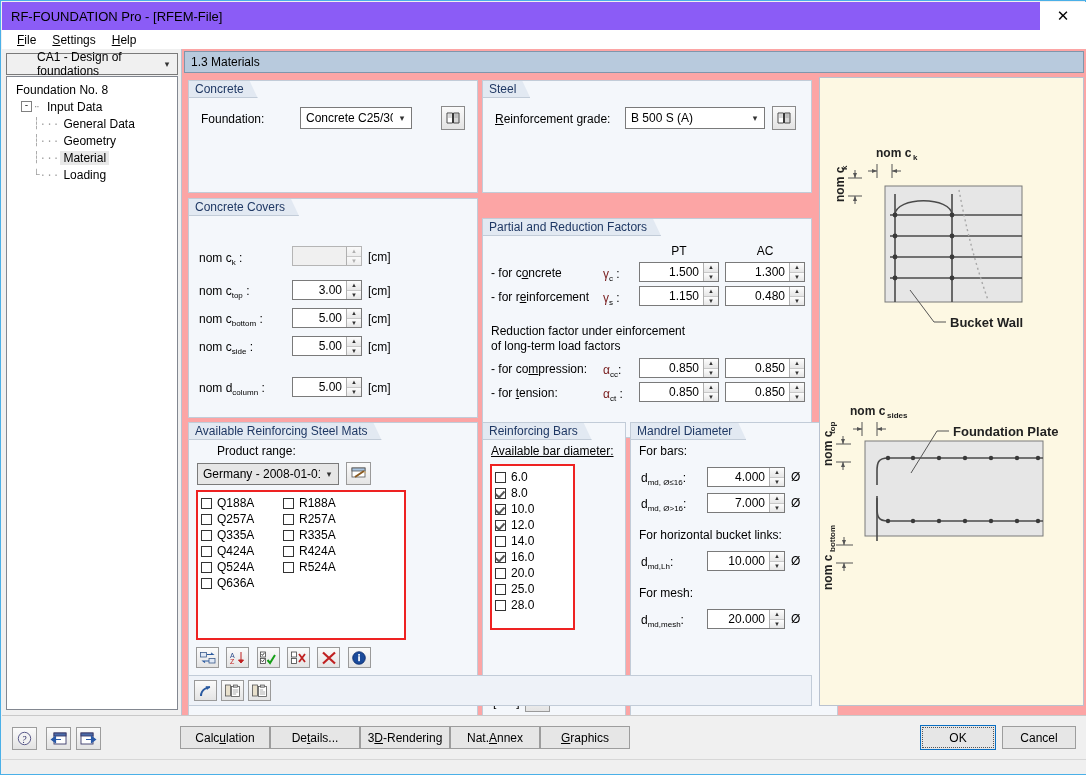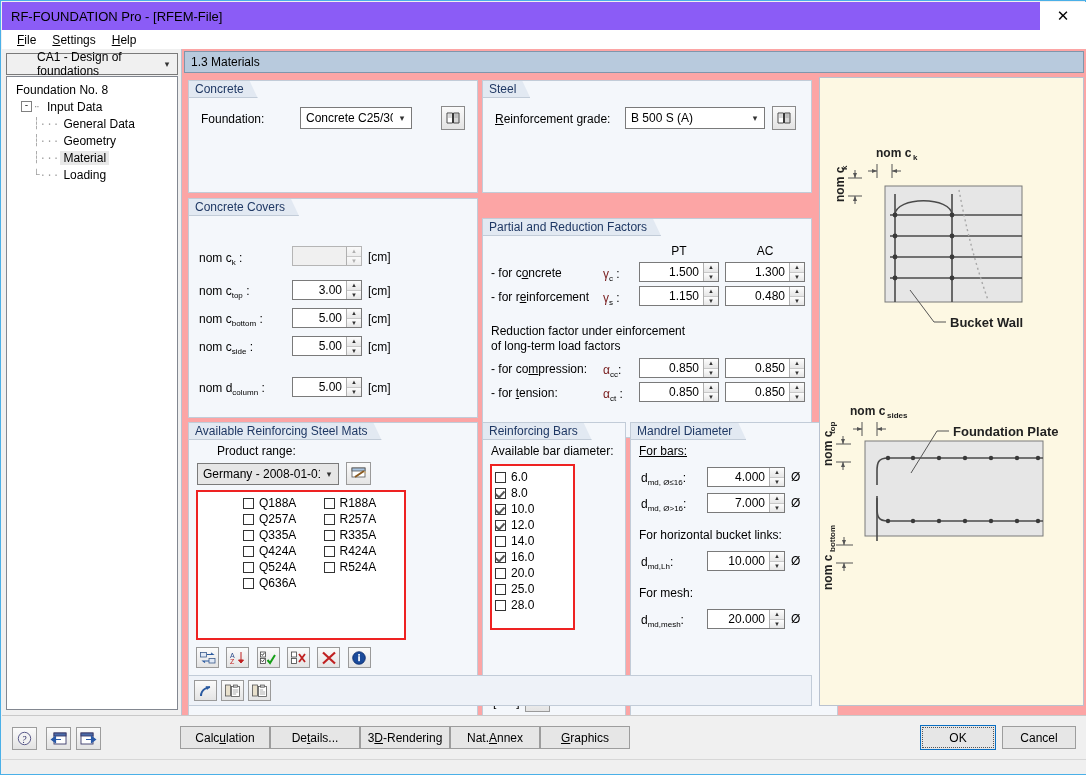--- a/index.html
+++ b/index.html
@@ -437,21 +437,21 @@
       </div>
       <div class="minitool" style="position:absolute; left:157px; top:39px; width:25px; height:23px;">
         <svg width="16" height="13" viewBox="0 0 16 13">
           <rect x="1" y="1" width="13" height="9" fill="#fff" stroke="#555" stroke-width="0.8"></rect>
           <rect x="1" y="1" width="13" height="3" fill="#a8c4e0" stroke="#555" stroke-width="0.8"></rect>
           <path d="M4 10 L13 4" stroke="#8a5a20" stroke-width="2"></path>
           <path d="M13 4 l2 1 -1 2z" fill="#d8b070"></path>
         </svg>
       </div>
 
-      <div class="redbox" style="position:absolute; left:7px; top:67px; width:210px; height:150px;padding-left:42px;">
+      <div class="redbox" style="position:absolute; left:7px; top:67px; width:210px; height:150px;">
         <div class="lbinner">
           <div style="display:flex;">
             <div style="width:82px;">
               <div class="cbrow">
                   <span class="cbx"></span>
                   <span>Q188A</span>
                 </div>
               <div class="cbrow">
                   <span class="cbx"></span>
                   <span>Q257A</span>
@@ -539,21 +539,21 @@
             <circle cx="7" cy="7" r="6.3" fill="#1a4a9a" stroke="#0a2a6a" stroke-width="0.8"></circle>
             <rect x="6.2" y="5.2" width="1.7" height="5" fill="#fff"></rect>
             <rect x="6.2" y="3" width="1.7" height="1.7" fill="#fff"></rect>
           </svg>
         </div>
       </div>
     </div>
 
     <div class="gb" style="left:300px; top:373px; width:144px; height:294px;">
       <div class="cap">Reinforcing Bars</div>
-      <div style="position:absolute; left:8px; top:21px; font-size:12px;">Available bar diameter:</div>
+      <div style="position:absolute; left:8px; top:21px; font-size:12px;text-decoration:underline;">Available bar diameter:</div>
 
       <div class="redbox" style="position:absolute; left:7px; top:41px; width:85px; height:166px;">
         <div class="lbinner">
           <div class="cbrow">
               <span class="cbx"></span>
               <span>6.0</span>
             </div>
           <div class="cbrow">
               <span class="cbx on"></span>
               <span>8.0</span>
@@ -596,21 +596,21 @@
           <rect x="1" y="1" width="13" height="3" fill="#a8c4e0" stroke="#555" stroke-width="0.8"></rect>
           <path d="M4 10 L13 4" stroke="#8a5a20" stroke-width="2"></path>
           <path d="M13 4 l2 1 -1 2z" fill="#d8b070"></path>
         </svg>
       </div>
     </div>
 
     <div class="gb" style="left:448px; top:373px; width:208px; height:294px;">
       <div class="cap">Mandrel Diameter</div>
 
-      <div style="position:absolute; left:8px; top:21px; font-size:12px;text-decoration:underline;">For bars:</div>
+      <div style="position:absolute; left:8px; top:21px; font-size:12px;">For bars:</div>
 
       <label class="fl" style="position:absolute; left:10px; top:48px;"><span>d</span><span class="sub">md, Ø≤16</span>:</label>
       <div class="field" style="position:absolute; left:76px; top:44px; width:78px;">
         <span class="txt">4.000</span>
         <span class="spin">
             <div>▲</div>
             <div>▼</div>
           </span>
       </div>
       <span class="unit" style="position:absolute; left:160px; top:47px;">Ø</span>

